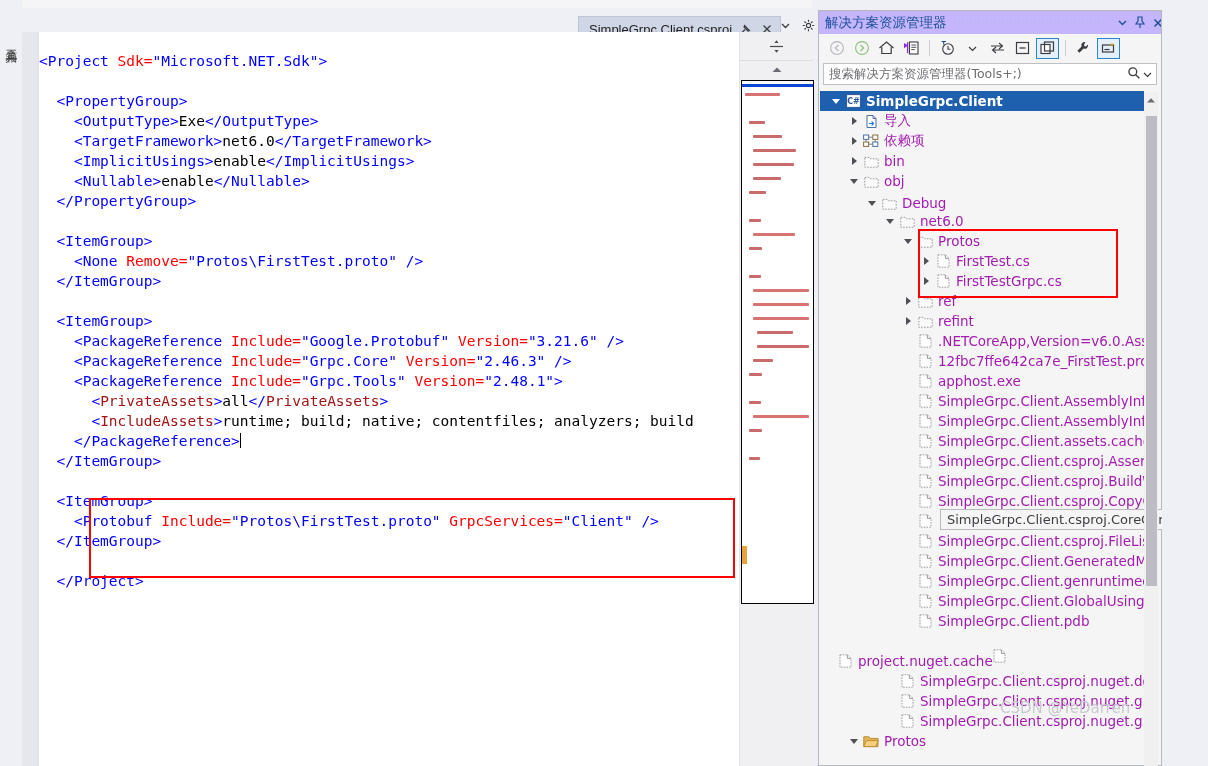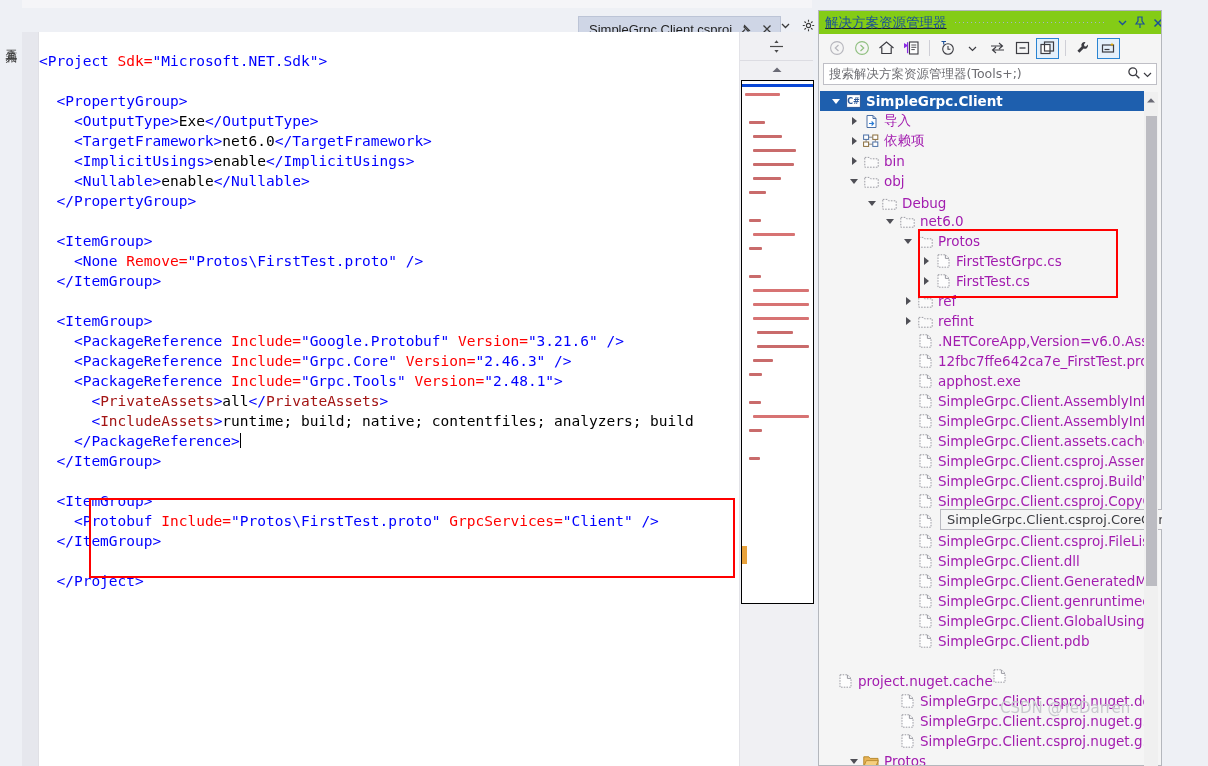--- a/index.html
+++ b/index.html
@@ -65,21 +65,21 @@
              display:flex;align-items:center;justify-content:center;color:#4a4a4a;}
   #scroll-up-btn{left:0;top:29px;width:73px;height:18px;display:flex;align-items:center;justify-content:center;color:#6a6a75;}
   #minimap{left:1px;top:48px;width:71px;height:522px;background:#fff;border:1px solid #000;overflow:hidden;}
   #minimap .mm-sel{position:absolute;left:0;top:3px;width:71px;height:3px;background:#0a47d6;}
   .mm{position:absolute;height:3px;border-radius:1px;}
   #mm-viewport{position:absolute;left:0;top:465px;width:5px;height:18px;background:#e8a33d;}
 
   
   #solution-explorer{left:818px;top:10px;width:344px;height:756px;background:#f5f5f5;
      border:1px solid #b4b7bd;box-sizing:border-box;overflow:hidden;}
-  #se-titlebar{left:0;top:0;width:342px;height:23px;background:#84cc16;display:flex;align-items:center;padding:0 4px 0 6px;text-decoration:underline;}
+  #se-titlebar{left:0;top:0;width:342px;height:23px;background:#c4b5fd;display:flex;align-items:center;padding:0 4px 0 6px;}
   #se-title{font-size:13.5px;color:#1a4f99;white-space:nowrap;font-family:"DejaVu Sans",sans-serif;}
   #se-dots{flex:1;height:1px;margin:0 8px;background-image:linear-gradient(to right,#a6b4cb 1px,transparent 1px);
            background-size:4px 1px;background-repeat:repeat-x;background-position:0 0;}
   .se-tb-icon{width:18px;height:18px;display:inline-flex;align-items:center;justify-content:center;color:#1a4f99;}
 
   #se-toolbar{left:0;top:24px;width:342px;height:26px;background:#f5f5f5;
      display:flex;align-items:center;gap:2px;padding-left:6px;}
   .tbtn{width:23px;height:21px;display:flex;align-items:center;justify-content:center;color:#3c3c42;}
   .tbtn.disabled{color:#b6b6bd;}
   .tbtn.active{border:1px solid #2a84d2;background:#e4f0fb;box-sizing:border-box;}
@@ -427,33 +427,33 @@
       <div class="row" style="padding-left: 98px;">
         <span class="tw closed">
           <i></i>
         </span>
         <span class="ic">
           <svg width="13" height="14" viewBox="0 0 13 14">
             <path d="M1 0.8h7.4l3.6 3.6v8.8H1z" fill="#fdfdfd" stroke="#9a9aa2" stroke-width="1" stroke-dasharray="1.5 1.2"></path>
             <path d="M8.4 0.8v3.6h3.6" fill="none" stroke="#9a9aa2" stroke-width="1"></path>
           </svg>
         </span>
-        <span class="lbl">FirstTestGrpc.cs</span>
+        <span class="lbl">FirstTest.cs</span>
       </div>
       <div class="row" style="padding-left: 98px;">
         <span class="tw closed">
           <i></i>
         </span>
         <span class="ic">
           <svg width="13" height="14" viewBox="0 0 13 14">
             <path d="M1 0.8h7.4l3.6 3.6v8.8H1z" fill="#fdfdfd" stroke="#9a9aa2" stroke-width="1" stroke-dasharray="1.5 1.2"></path>
             <path d="M8.4 0.8v3.6h3.6" fill="none" stroke="#9a9aa2" stroke-width="1"></path>
           </svg>
         </span>
-        <span class="lbl">FirstTest.cs</span>
+        <span class="lbl">FirstTestGrpc.cs</span>
       </div>
       <div class="row" style="padding-left: 80px;">
         <span class="tw closed">
           <i></i>
         </span>
         <span class="ic">
           <svg width="15" height="13" viewBox="0 0 15 13">
             <path d="M0.8 2.4h4.6l1.2 1.4h7.6v8.4H0.8z" fill="#fafafa" stroke="#9a9aa2" stroke-width="1" stroke-dasharray="1.6 1.3"></path>
           </svg>
         </span>
@@ -572,30 +572,20 @@
       </div>
       <div class="row" style="padding-left: 80px;">
         <span class="tw"></span>
         <span class="ic">
           <svg width="13" height="14" viewBox="0 0 13 14">
             <path d="M1 0.8h7.4l3.6 3.6v8.8H1z" fill="#fdfdfd" stroke="#9a9aa2" stroke-width="1" stroke-dasharray="1.5 1.2"></path>
             <path d="M8.4 0.8v3.6h3.6" fill="none" stroke="#9a9aa2" stroke-width="1"></path>
           </svg>
         </span>
         <span class="lbl">SimpleGrpc.Client.csproj.FileListAb</span>
-      </div>
-      <div class="row" style="padding-left: 80px;">
-        <span class="tw"></span>
-        <span class="ic">
-          <svg width="13" height="14" viewBox="0 0 13 14">
-            <path d="M1 0.8h7.4l3.6 3.6v8.8H1z" fill="#fdfdfd" stroke="#9a9aa2" stroke-width="1" stroke-dasharray="1.5 1.2"></path>
-            <path d="M8.4 0.8v3.6h3.6" fill="none" stroke="#9a9aa2" stroke-width="1"></path>
-          </svg>
-        </span>
-        <span class="lbl">SimpleGrpc.Client.dll</span>
       </div>
       <div class="row" style="padding-left: 80px;">
         <span class="tw"></span>
         <span class="ic">
           <svg width="13" height="14" viewBox="0 0 13 14">
             <path d="M1 0.8h7.4l3.6 3.6v8.8H1z" fill="#fdfdfd" stroke="#9a9aa2" stroke-width="1" stroke-dasharray="1.5 1.2"></path>
             <path d="M8.4 0.8v3.6h3.6" fill="none" stroke="#9a9aa2" stroke-width="1"></path>
           </svg>
         </span>
         <span class="lbl">SimpleGrpc.Client.GeneratedMSBu</span>

